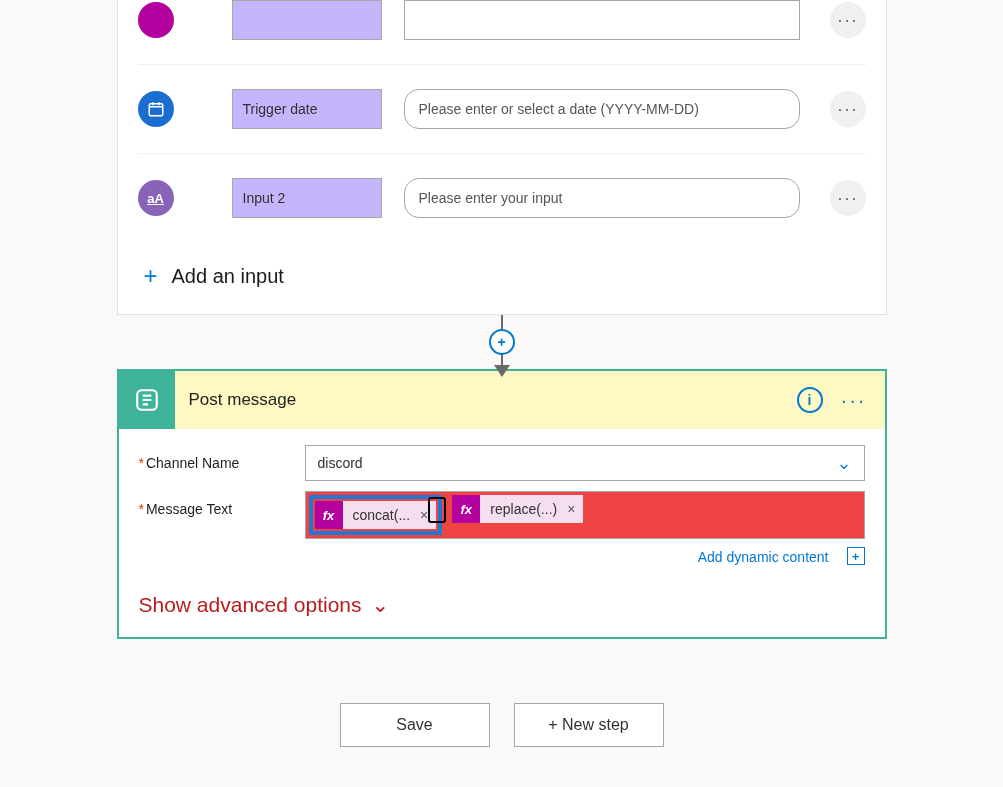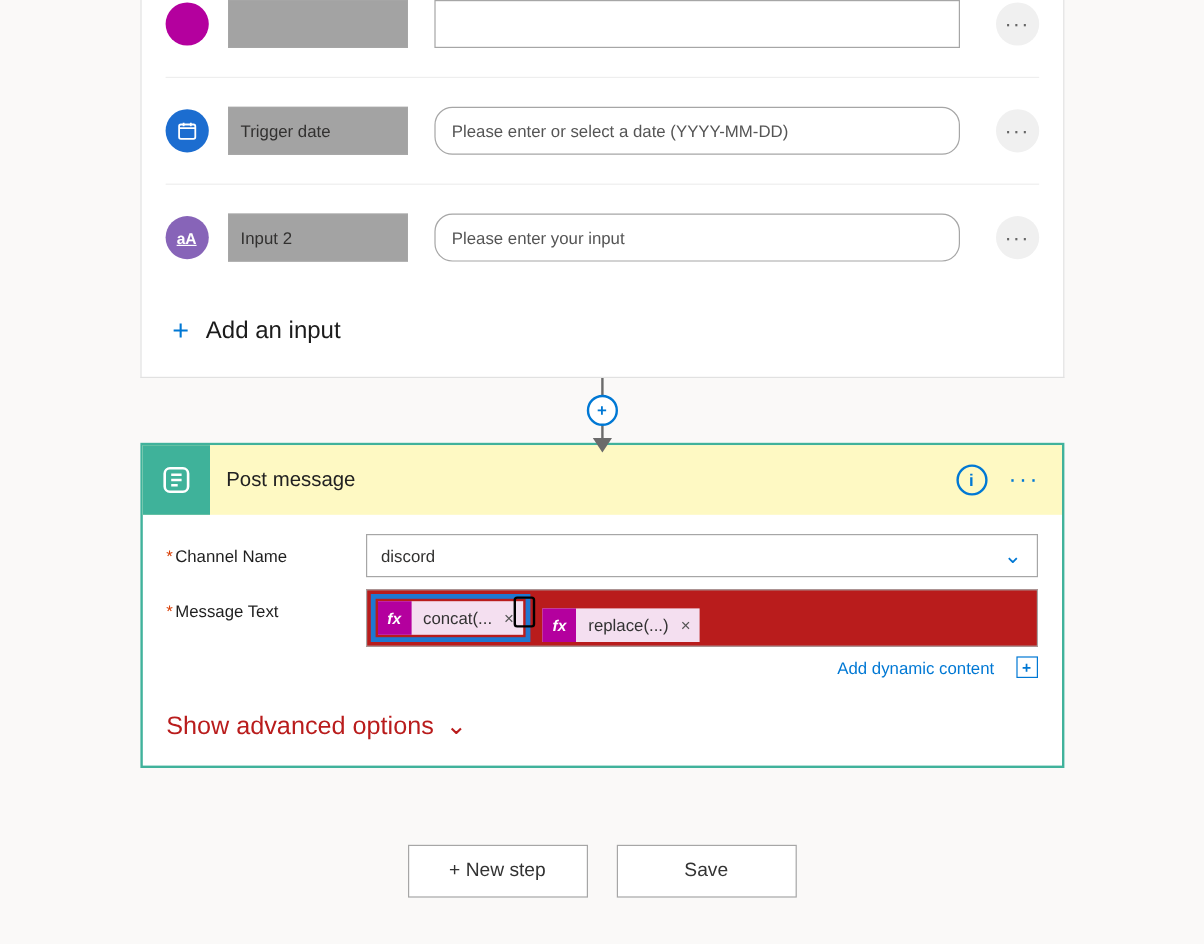--- a/index.html
+++ b/index.html
@@ -51,21 +51,22 @@
   .ic-blue    { background: #1c6dd0; }
   .ic-purple  { background: #8764b8; }
   .param-name {
     width: 150px;
     height: 40px;
     border: 1px solid #a6a6a6;
     padding: 0 10px;
     display: flex;
     align-items: center;
     margin-right: 22px;
-    background: #a3a3a3;
+    background: #c4b5fd;
+    margin-left: 42px;
   }
   .param-value {
     flex: 1;
     height: 40px;
     border: 1px solid #a6a6a6;
     padding: 0 14px;
     display: flex;
     align-items: center;
     color: #3a3a3a;
     background: #fff;
@@ -218,24 +219,24 @@
     background: #fff;
   }
   .chev {
     color: #0078d4;
     font-size: 18px;
   }
   .token-input {
     min-height: 38px;
     border: 1px solid #a6a6a6;
     display: flex;
-    align-items: flex-end;
+    align-items: flex-start;
     padding: 3px 6px 3px 3px;
     gap: 10px;
-    background: #b91c1c;
+    background: #ef4444;
     position: relative;
   }
   .token-highlight {
     border: 4px solid #1f78d1;
     padding: 2px;
     display: inline-flex;
   }
   .token-highlight .token { margin: 0; }
   .token {
     display: inline-flex;
@@ -423,17 +424,17 @@
       </div>
 
       <div class="adv">
         <span>Show advanced options</span>
         <span>⌄</span>
       </div>
     </div>
   </div>
 
   <div class="bottom-actions">
+    <div class="btn">Save</div>
     <div class="btn">+ New step</div>
-    <div class="btn">Save</div>
   </div>
 
 </div>
 
 </body></html>

